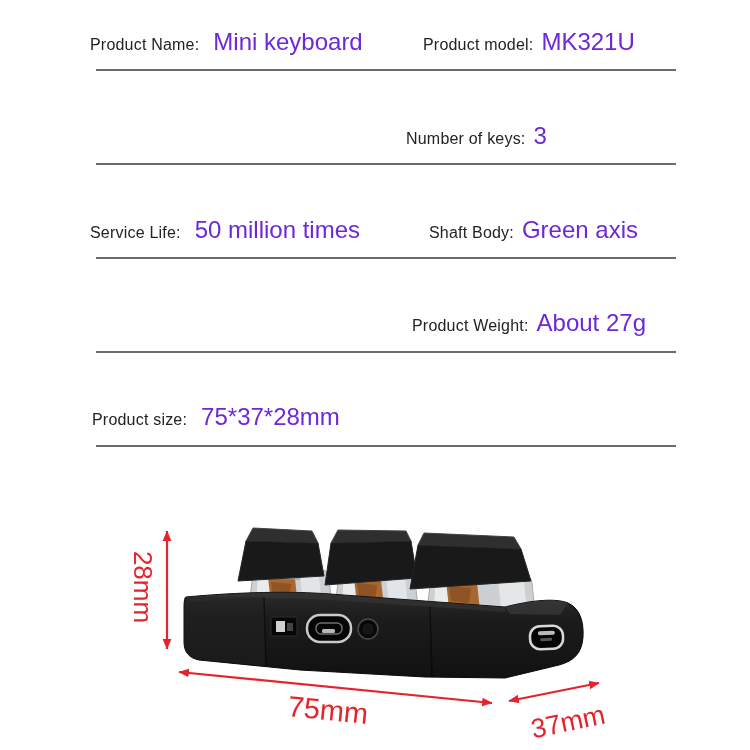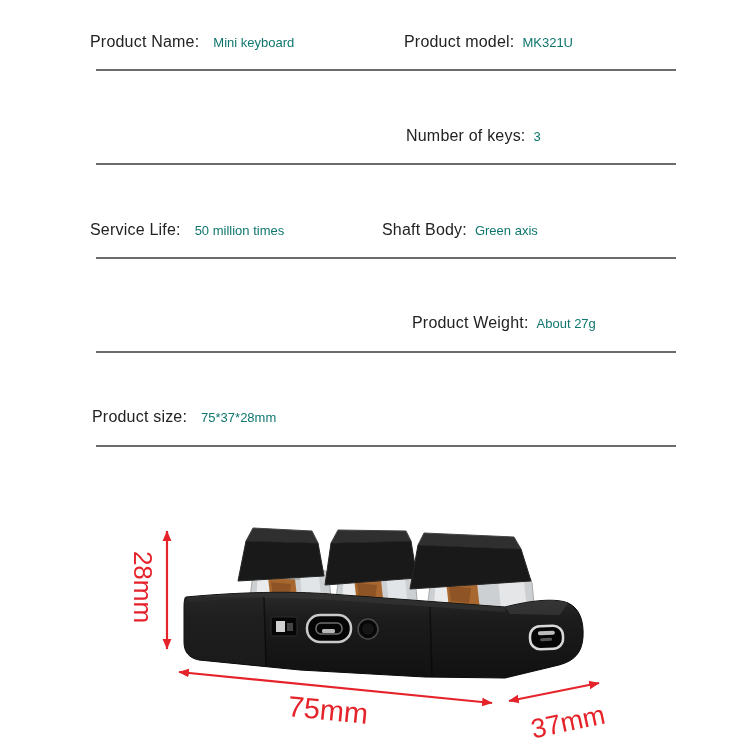--- a/index.html
+++ b/index.html
@@ -3,53 +3,53 @@
 <meta charset="utf-8">
 <style>
   html,body{margin:0;padding:0;background:#fff;}
   .canvas{
     position:relative;width:750px;height:750px;background:#ffffff;
     font-family:"Liberation Sans",sans-serif;overflow:hidden;
   }
   .spec-row{position:absolute;left:0;width:750px;height:34px;}
   .pair{position:absolute;top:0;white-space:nowrap;line-height:34px;}
   .lbl{font-size:16px;color:#232323;letter-spacing:.2px;}
-  .val{font-size:13px;color:#0f766e;margin-left:14px;}
+  .val{font-size:24px;color:#6d28d9;margin-left:14px;}
   .pair.right .val{margin-left:8px;}
   .divider{position:absolute;left:96px;width:580px;height:2px;background:#6b6b6b;}
   .photo-zone{position:absolute;left:0;top:480px;width:750px;height:270px;}
   svg text{font-family:"Liberation Sans",sans-serif;}
 </style>
 </head>
 <body>
 
 <div class="canvas">
 
   <div class="spec-row" style="top:25px">
     <div class="pair left" style="left:90px">
       <span class="lbl">Product Name:</span><span class="val">Mini keyboard</span>
     </div>
-    <div class="pair right" style="left:404px">
+    <div class="pair right" style="left:423px">
       <span class="lbl">Product model:</span><span class="val">MK321U</span>
     </div>
   </div>
   <div class="divider" style="top:69px"></div>
 
   <div class="spec-row" style="top:119px">
     <div class="pair right" style="left:406px">
       <span class="lbl">Number of keys:</span><span class="val">3</span>
     </div>
   </div>
   <div class="divider" style="top:163px"></div>
 
   <div class="spec-row" style="top:213px">
     <div class="pair left" style="left:90px">
       <span class="lbl">Service Life:</span><span class="val">50 million times</span>
     </div>
-    <div class="pair right" style="left:382px">
+    <div class="pair right" style="left:429px">
       <span class="lbl">Shaft Body:</span><span class="val">Green axis</span>
     </div>
   </div>
   <div class="divider" style="top:257px"></div>
 
   <div class="spec-row" style="top:306px">
     <div class="pair right" style="left:412px">
       <span class="lbl">Product Weight:</span><span class="val">About 27g</span>
     </div>
   </div>

